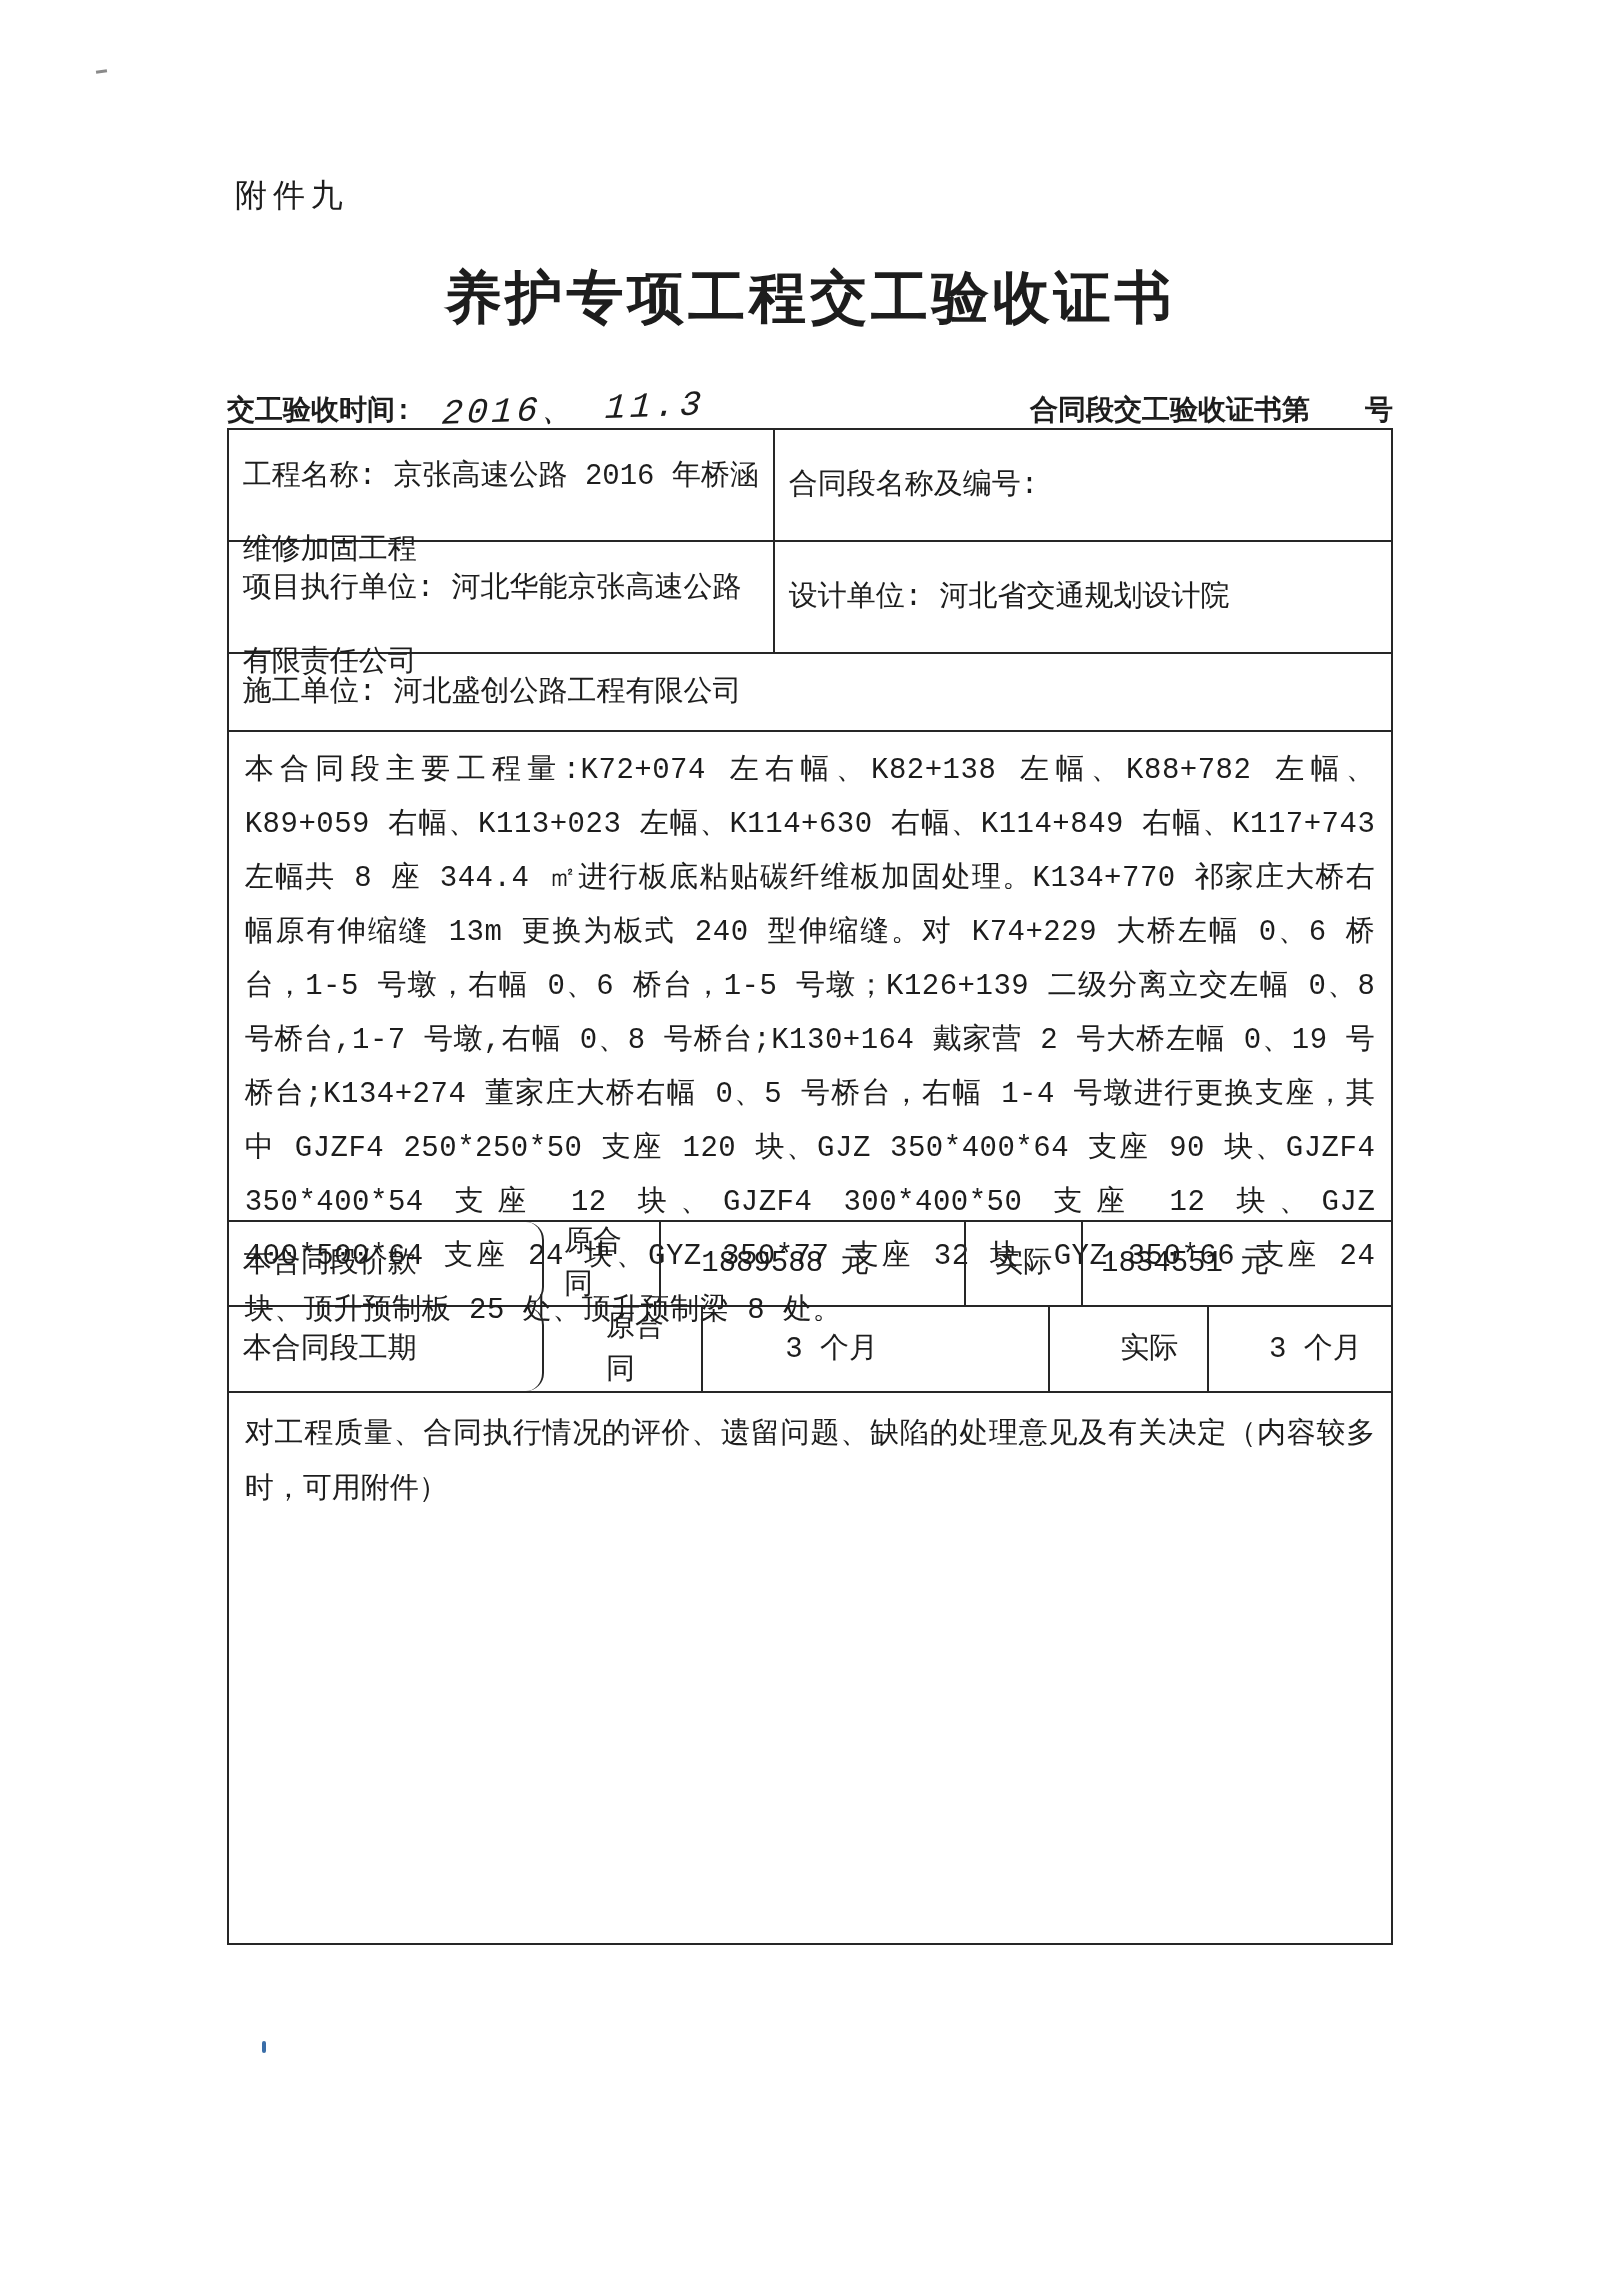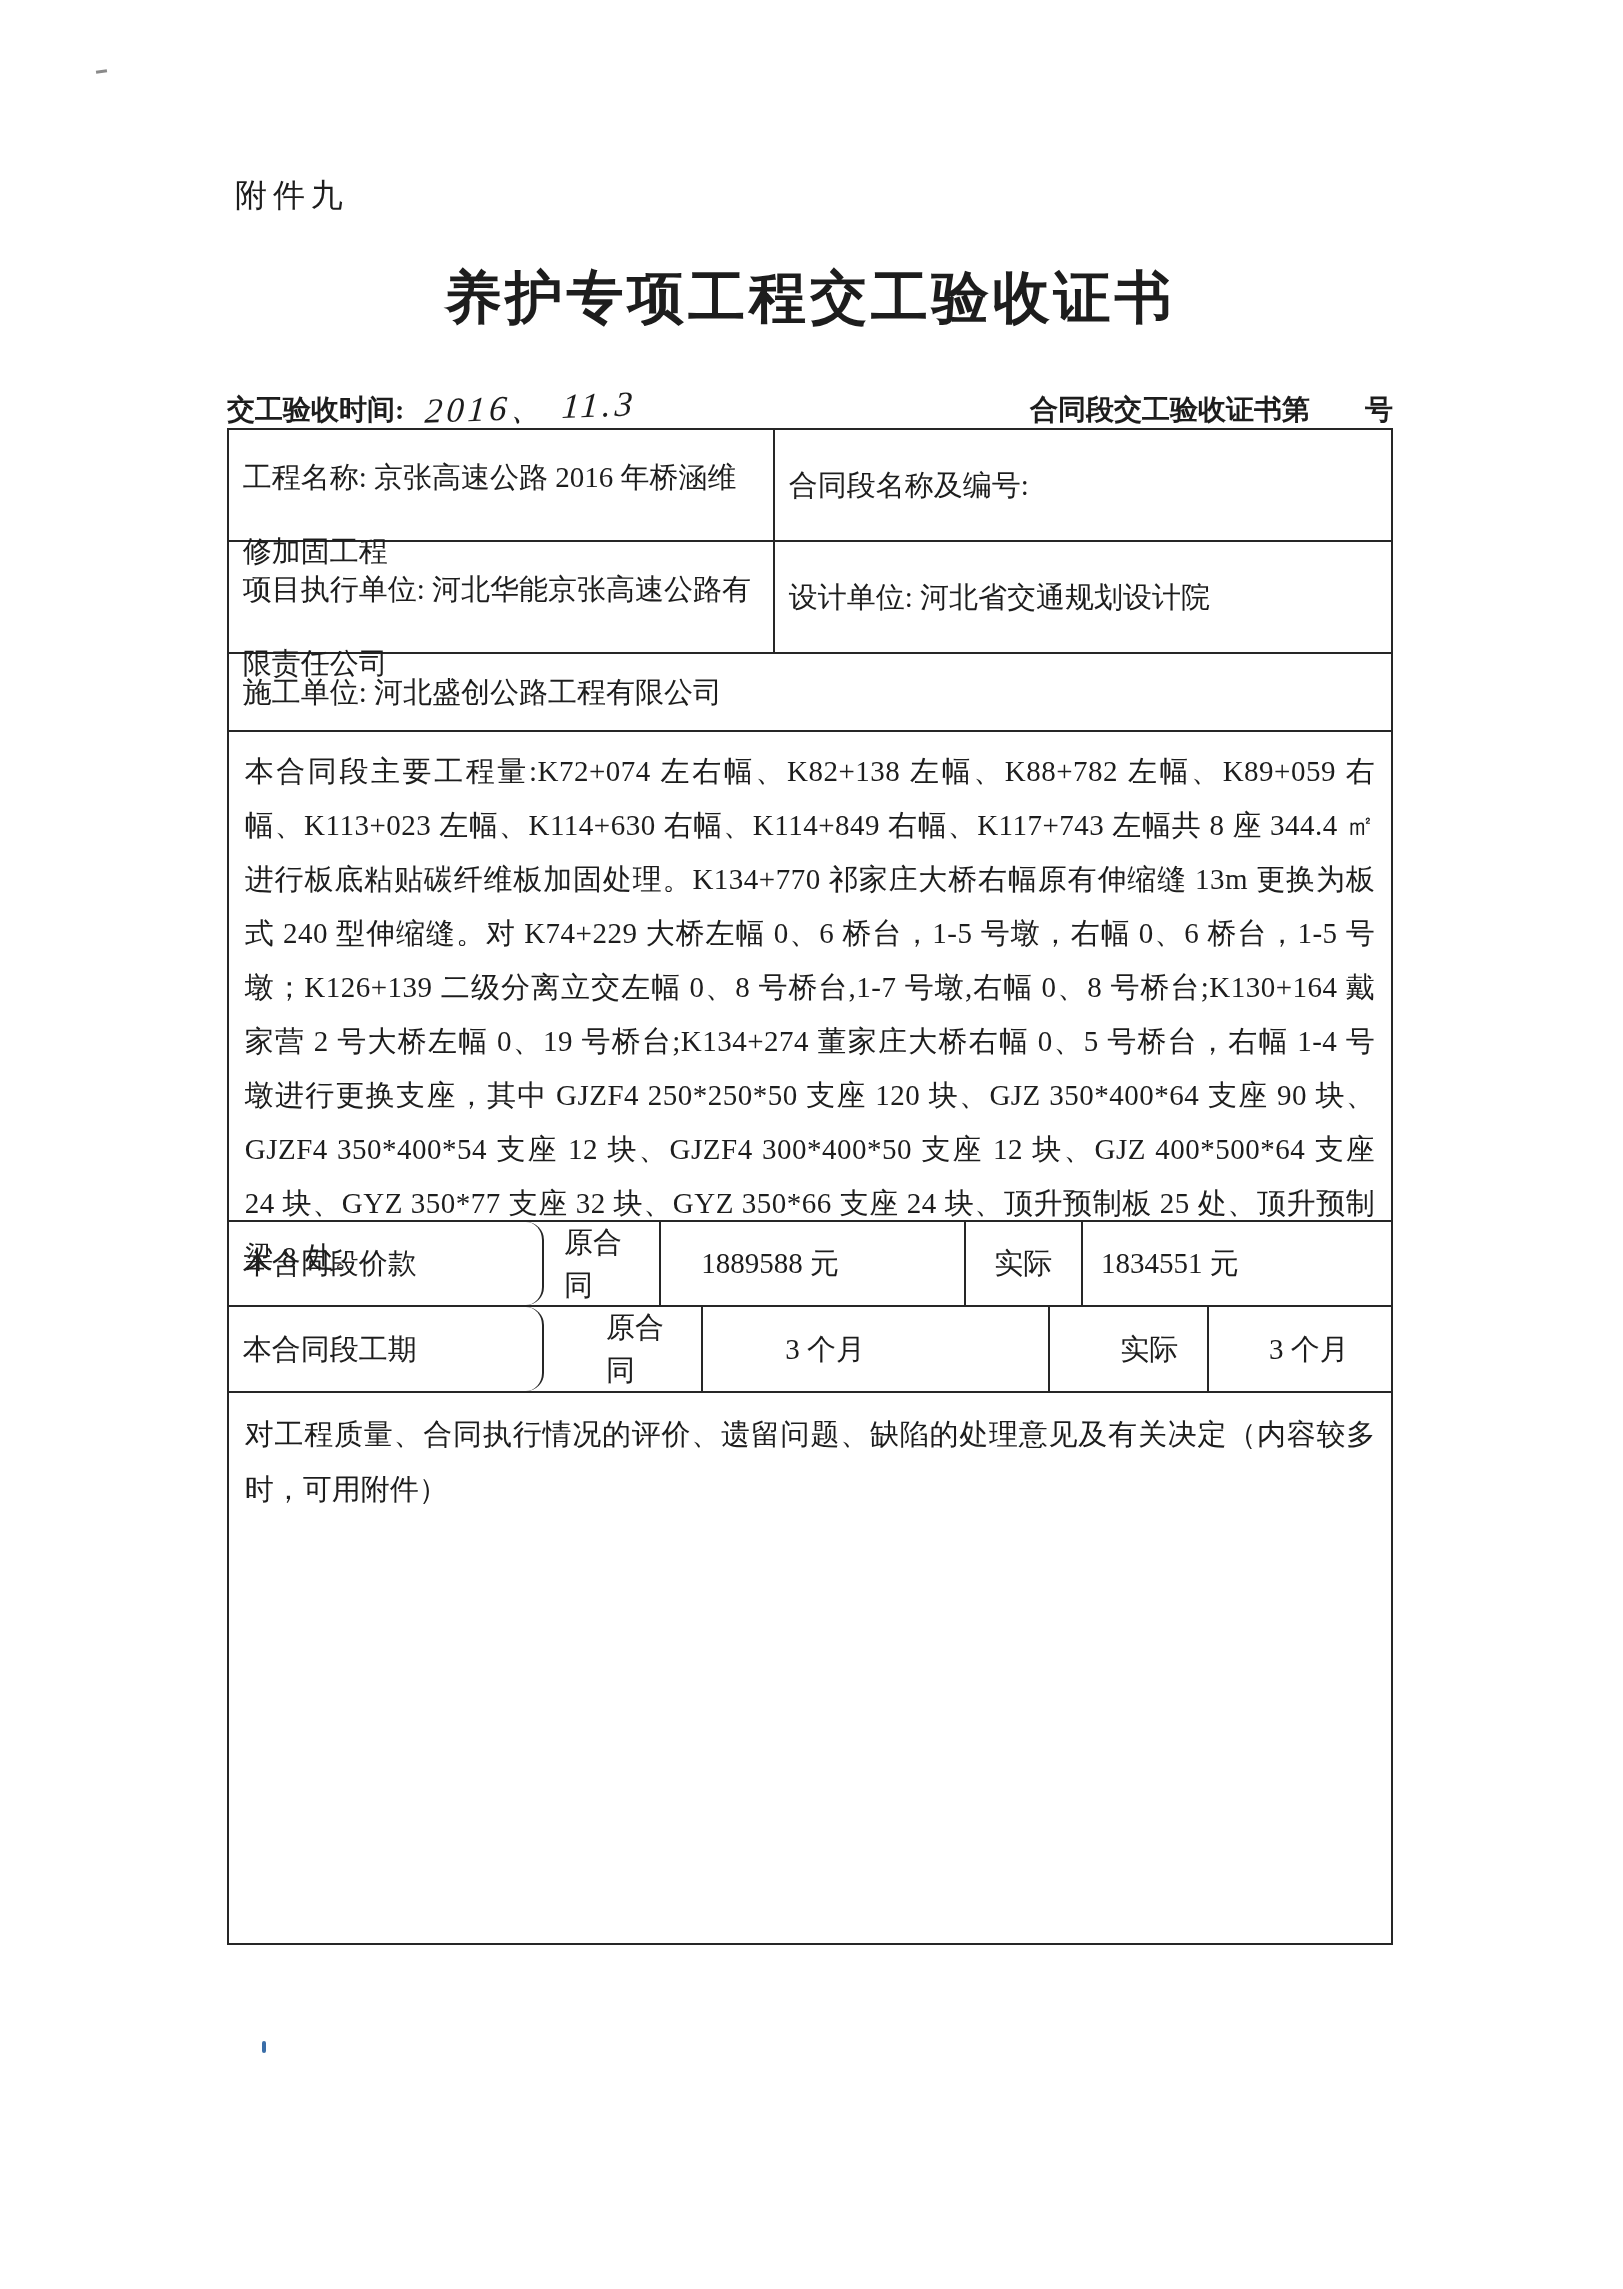--- a/index.html
+++ b/index.html
@@ -1,20 +1,20 @@
 <!DOCTYPE html>
 <html><head>
 <meta charset="utf-8">
 <style>
   html,body { margin:0; padding:0; background:#9b9b9b; }
   .page {
     position:relative;
     width:1623px; height:2290px;
     background:#ffffff;
-    font-family:Liberation Serif, serif;
+    font-family:Liberation Mono, monospace;
     color:#1d1d1d;
     overflow:hidden;
   }
 
   .attachment {
     position:absolute; left:235px; top:174px;
     font-size:32px; letter-spacing:5.9px; font-weight:500;
   }
   .doc-title {
     position:absolute; left:227px; top:260px; width:1166px;

